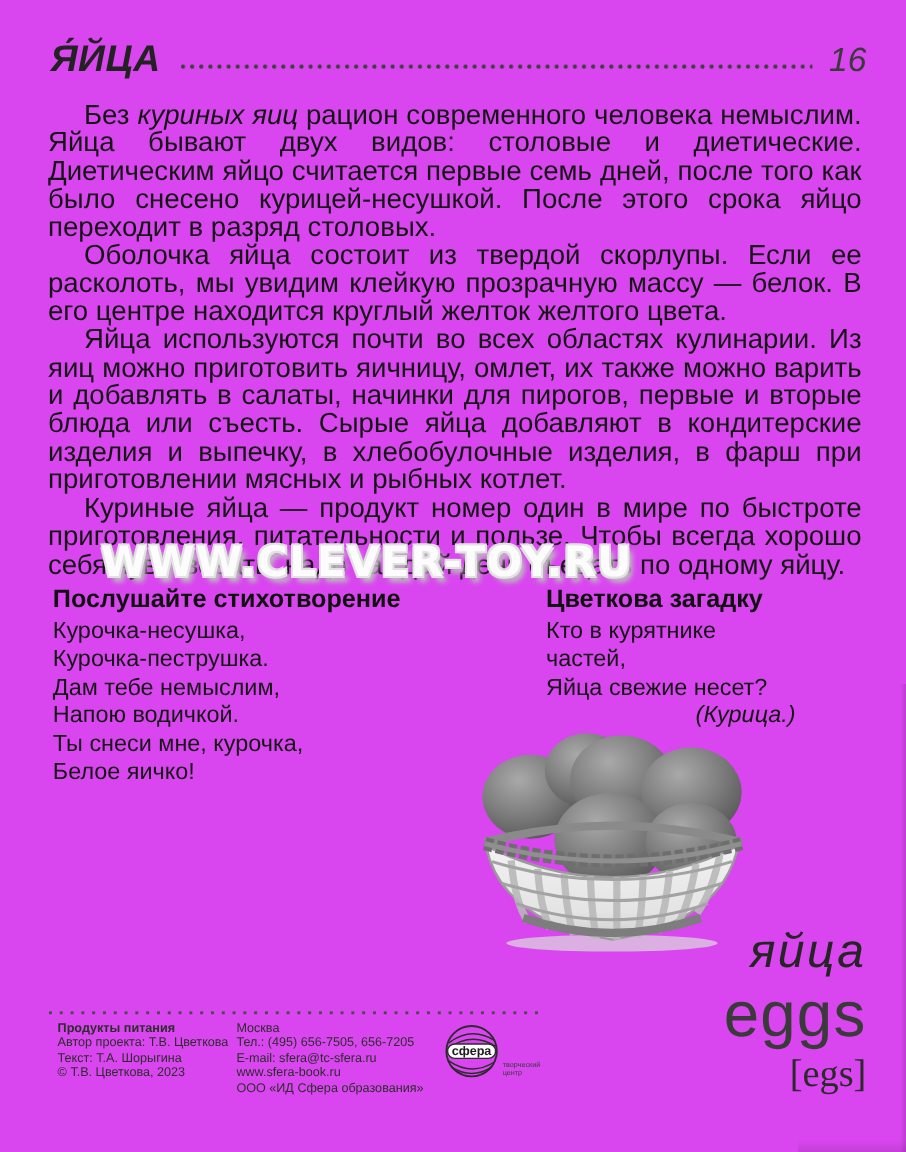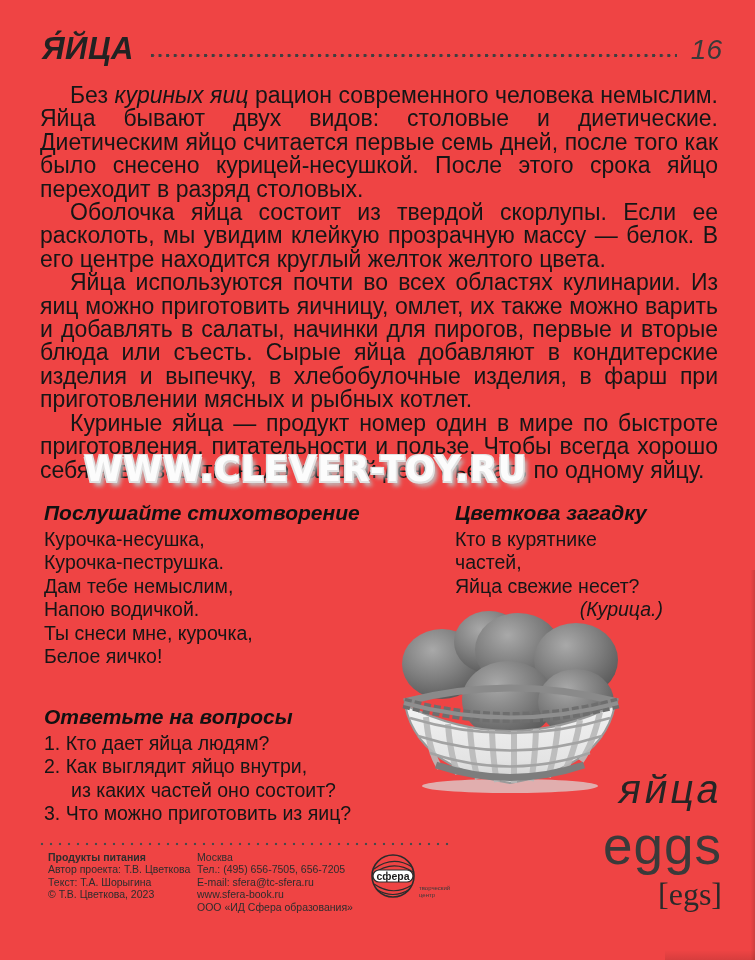--- a/index.html
+++ b/index.html
@@ -1,20 +1,20 @@
 <!DOCTYPE html>
 <html><head>
 <meta charset="utf-8">
 <style>
   html,body{margin:0;padding:0;}
   body{
     width:755px;height:960px;position:relative;background:#ffffff;
     font-family:"Liberation Sans",sans-serif;color:#1c1c1c;overflow:hidden;
   }
-  .page{position:absolute;inset:0;background:#ef4444;}
+  .page{position:absolute;inset:0;background:#d946ef;}
 
   
   .header{position:absolute;top:26px;left:42px;right:33px;display:flex;align-items:flex-end;height:38px;}
   .title{font-style:italic;font-weight:bold;font-size:31px;letter-spacing:.5px;line-height:1;color:#222;}
   .leader{flex:1;height:5px;margin:0 14px 6px 16px;
     background-image:radial-gradient(circle at 2.5px 2.5px,#3f3f3f 1.6px,rgba(0,0,0,0) 1.9px);
     background-size:7.6px 5px;background-repeat:repeat-x;}
   .pagenum{font-style:italic;font-size:28px;line-height:1;color:#3a3a3a;font-weight:normal;}
 
   
@@ -22,33 +22,33 @@
     text-align:justify;color:#161616;}
   .bodytext p{margin:0;text-indent:30px;}
 
   
   .watermark{position:absolute;top:449px;left:84px;z-index:1;font-weight:bold;font-size:35px;
     font-family:"DejaVu Sans",sans-serif;letter-spacing:1px;color:#fcfcfc;white-space:nowrap;
     text-shadow:-1.5px -1.5px 0 #e2e2e2,1.5px -1.5px 0 #e2e2e2,-1.5px 1.5px 0 #e2e2e2,
                  1.5px 1.5px 0 #e2e2e2,4px 5px 4px #bdbdbd;}
 
   .col{position:absolute;z-index:2;font-size:19.5px;line-height:23.4px;color:#161616;}
-  .sec-head{font-weight:bold;font-style:italic;font-size:21px;line-height:23px;margin:17px 0 4px 0;color:#111;}
+  .sec-head{font-weight:bold;font-size:21px;line-height:23px;margin:4px 0 4px 0;color:#111;}
   .poem{top:484px;left:44px;width:340px;}
   .riddle{top:484px;left:455px;width:212px;}
   .riddle .answer{font-style:italic;text-align:right;padding-right:4px;}
   .questions{top:688px;left:44px;width:370px;}
   .questions .indent{padding-left:27px;}
 
   
   .basket{position:absolute;left:392px;top:602px;width:238px;height:196px;z-index:2;}
 
   
   .vocab{position:absolute;right:33px;top:770px;text-align:right;z-index:3;color:#2e2e2e;}
-  .vocab .ru{font-family:Liberation Mono, monospace;font-style:italic;font-size:40px;line-height:46px;letter-spacing:2px;color:#252525;}
+  .vocab .ru{font-family:Liberation Sans, sans-serif;font-style:italic;font-size:40px;line-height:46px;letter-spacing:2px;color:#252525;}
   .vocab .en{font-size:53px;line-height:56px;letter-spacing:1px;color:#3a3a3a;margin-top:2px;}
   .vocab .tr{font-family:Liberation Serif, serif;font-size:32px;line-height:36px;color:#2a2a2a;margin-top:2px;}
 
   
   .footer-line{position:absolute;top:842px;left:40px;width:412px;height:4px;
     background-image:radial-gradient(circle at 2px 2px,#4a4a4a 1.3px,rgba(0,0,0,0) 1.6px);
     background-size:9px 4px;background-repeat:repeat-x;}
   .footer{position:absolute;top:851px;left:0;right:0;font-size:10.5px;line-height:12.4px;color:#2d2d2d;}
   .f-col1{position:absolute;left:48px;width:150px;}
   .f-col1 .b{font-weight:bold;}
@@ -91,27 +91,20 @@
     <div>Белое яичко!</div>
   </div>
 
   <div class="col riddle">
     <p class="sec-head">Цветкова загадку</p>
     <div>Кто в курятнике частей,</div>
     <div>Яйца свежие несет?</div>
     <div class="answer">(Курица.)</div>
   </div>
 
-  <div class="col questions">
-    <p class="sec-head">Ответьте на вопросы</p>
-    <div>1. Кто дает яйца людям?</div>
-    <div>2. Как выглядит яйцо внутри,</div>
-    <div class="indent">из каких частей оно состоит?</div>
-    <div>3. Что можно приготовить из яиц?</div>
-  </div>
 
   <div class="basket">
     <svg width="238" height="196" viewBox="0 0 238 196" xmlns="http://www.w3.org/2000/svg">
       <defs>
         <radialGradient id="egg" cx="38%" cy="30%" r="75%">
           <stop offset="0%" stop-color="#a9a9a9"></stop>
           <stop offset="55%" stop-color="#7e7e7e"></stop>
           <stop offset="100%" stop-color="#585858"></stop>
         </radialGradient>
         <linearGradient id="bowl" x1="0" y1="0" x2="0" y2="1">

